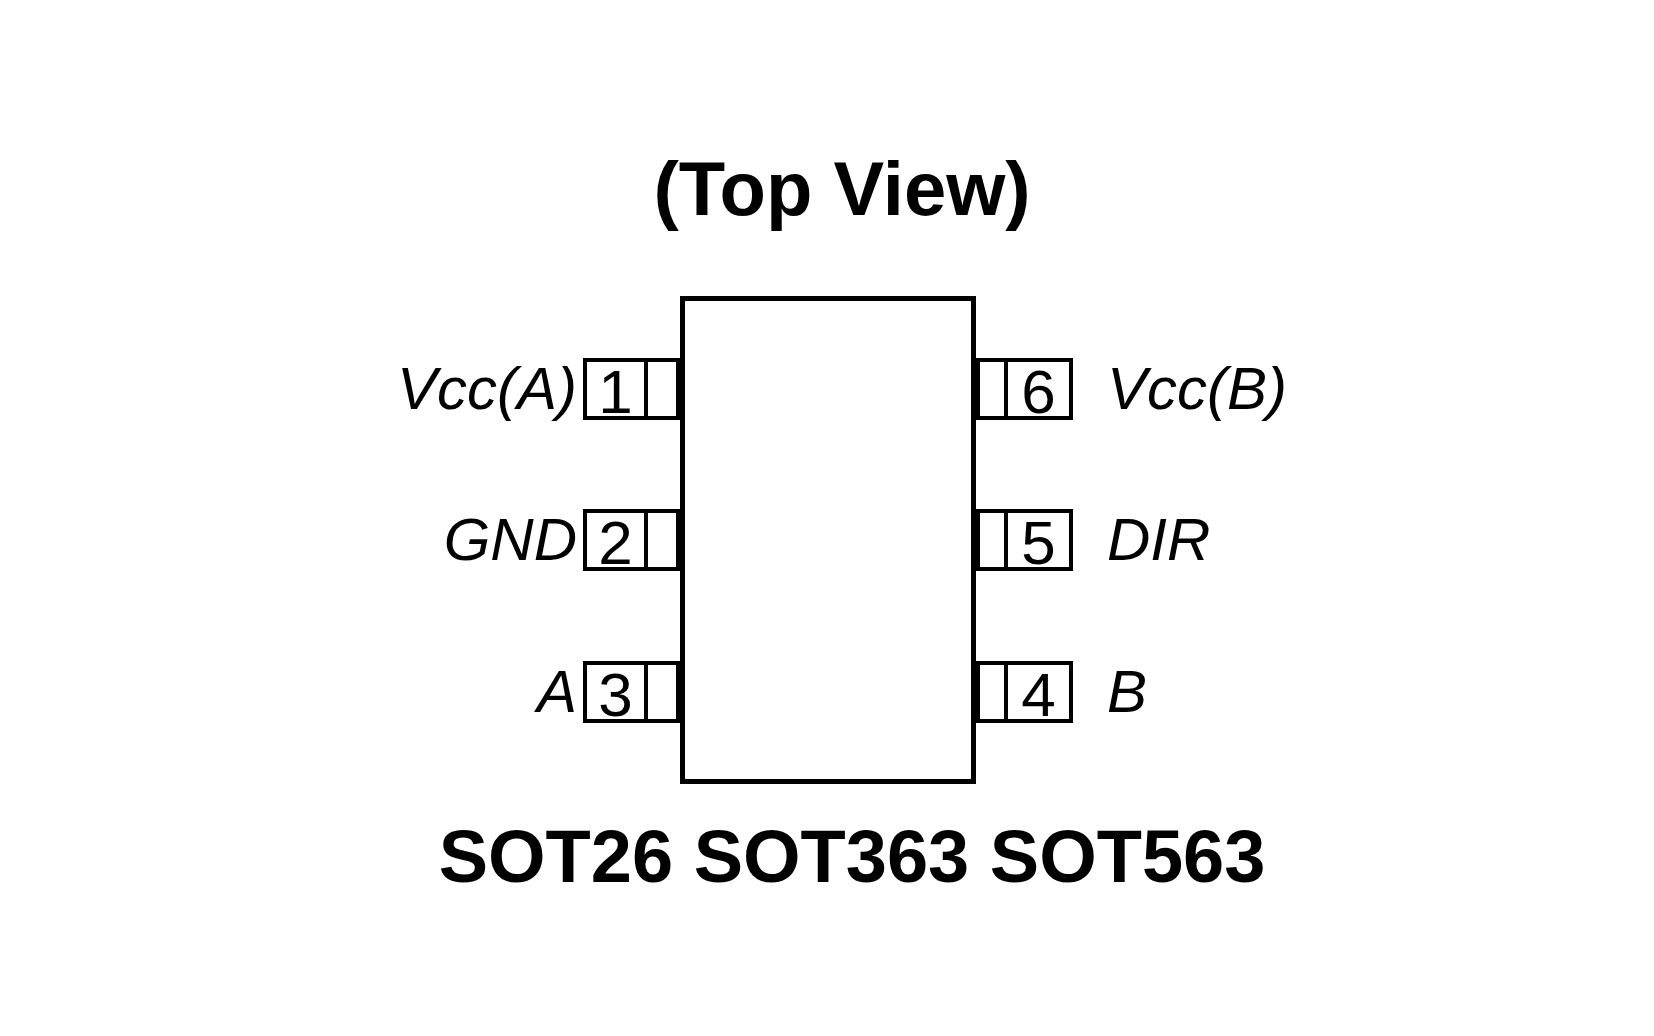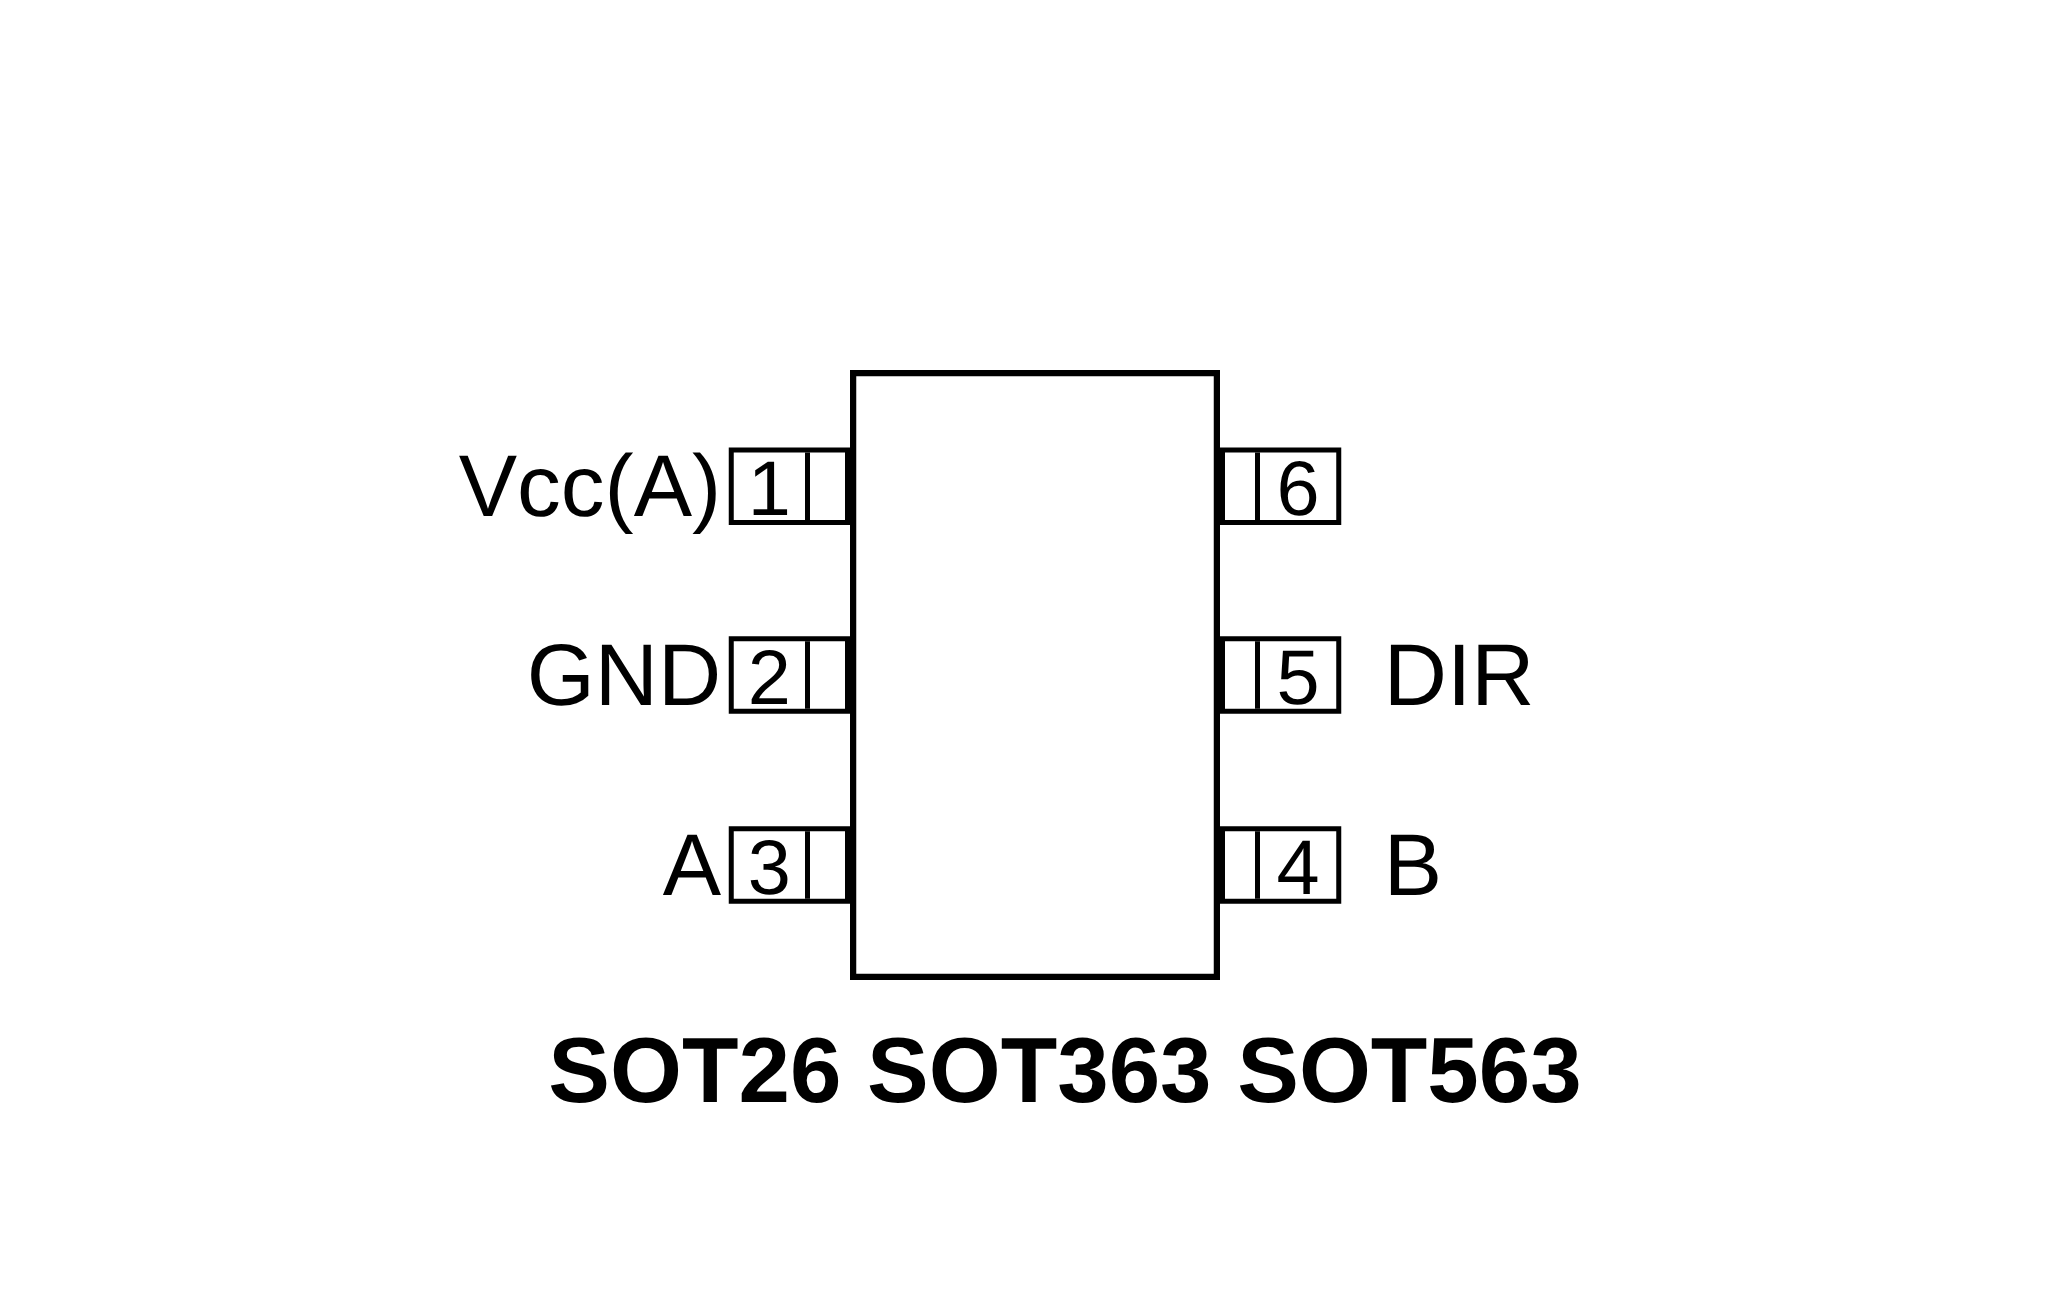--- a/index.html
+++ b/index.html
@@ -59,22 +59,23 @@
   .pin-box.right .stub-cell {
     flex: 0 0 28px;
     border-right: 4px solid var(--line, #000000);
   }
   .pin-box.right .num-cell { flex: 1; }
   .num-cell > span { transform: translateY(3px); display: inline-block; }
   .pin-label {
     position: absolute;
     height: 62px;
     line-height: 62px;
-    font-size: 70px;
+    font-size: 60px;
     white-space: nowrap;
+    font-style: italic;
   }
   .pin-label.left {
     left: 0;
     width: 577px;
     text-align: right;
   }
   .pin-label.right {
     left: 1107px;
     text-align: left;
   }
@@ -90,20 +91,21 @@
     font-weight: bold;
     white-space: nowrap;
     text-align: right;
   }
 </style>
 </head>
 <body>
 
 <div class="stage">
 
+  <div class="title">(Top View)</div>
 
   <div class="ic-body"></div>
 
   <div class="pin-label left r1">Vcc(A)</div>
   <div class="pin-box left p1">
     <div class="num-cell">
         <span>1</span>
       </div>
     <div class="stub-cell"></div>
   </div>
@@ -123,20 +125,21 @@
       </div>
     <div class="stub-cell"></div>
   </div>
 
   <div class="pin-box right p6">
     <div class="stub-cell"></div>
     <div class="num-cell">
         <span>6</span>
       </div>
   </div>
+  <div class="pin-label right r1">Vcc(B)</div>
 
   <div class="pin-box right p5">
     <div class="stub-cell"></div>
     <div class="num-cell">
         <span>5</span>
       </div>
   </div>
   <div class="pin-label right r2">DIR</div>
 
   <div class="pin-box right p4">

